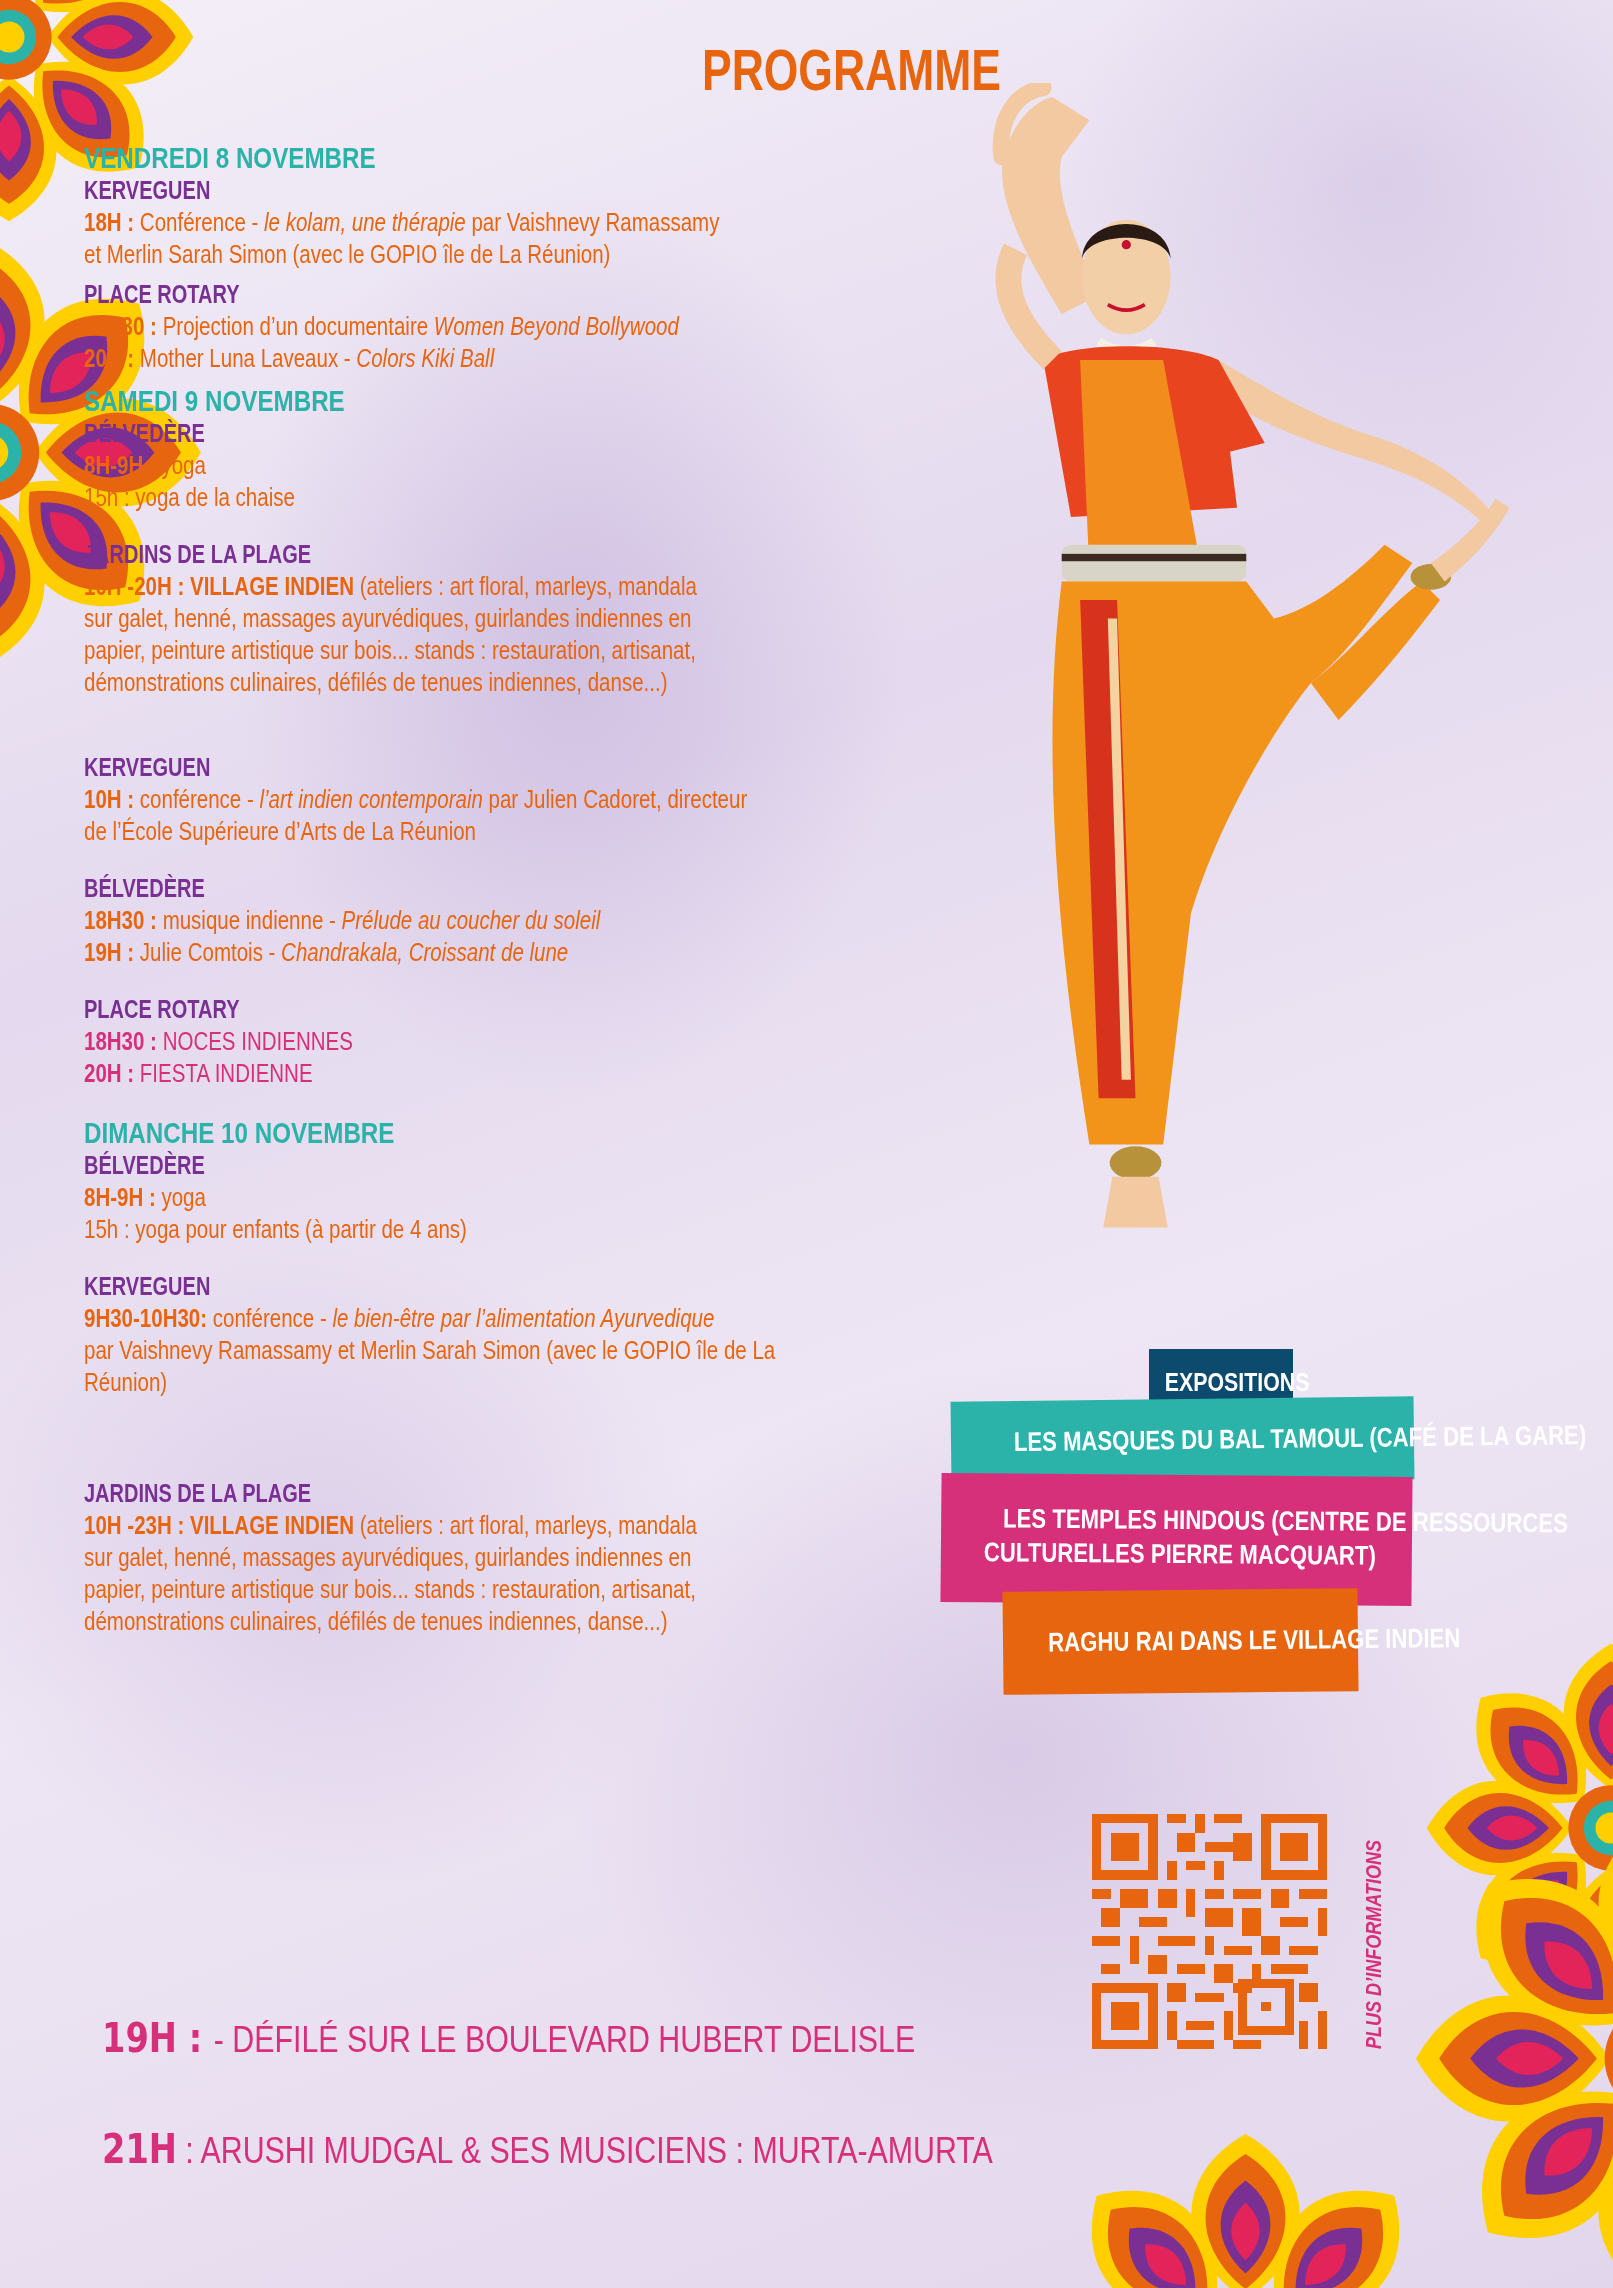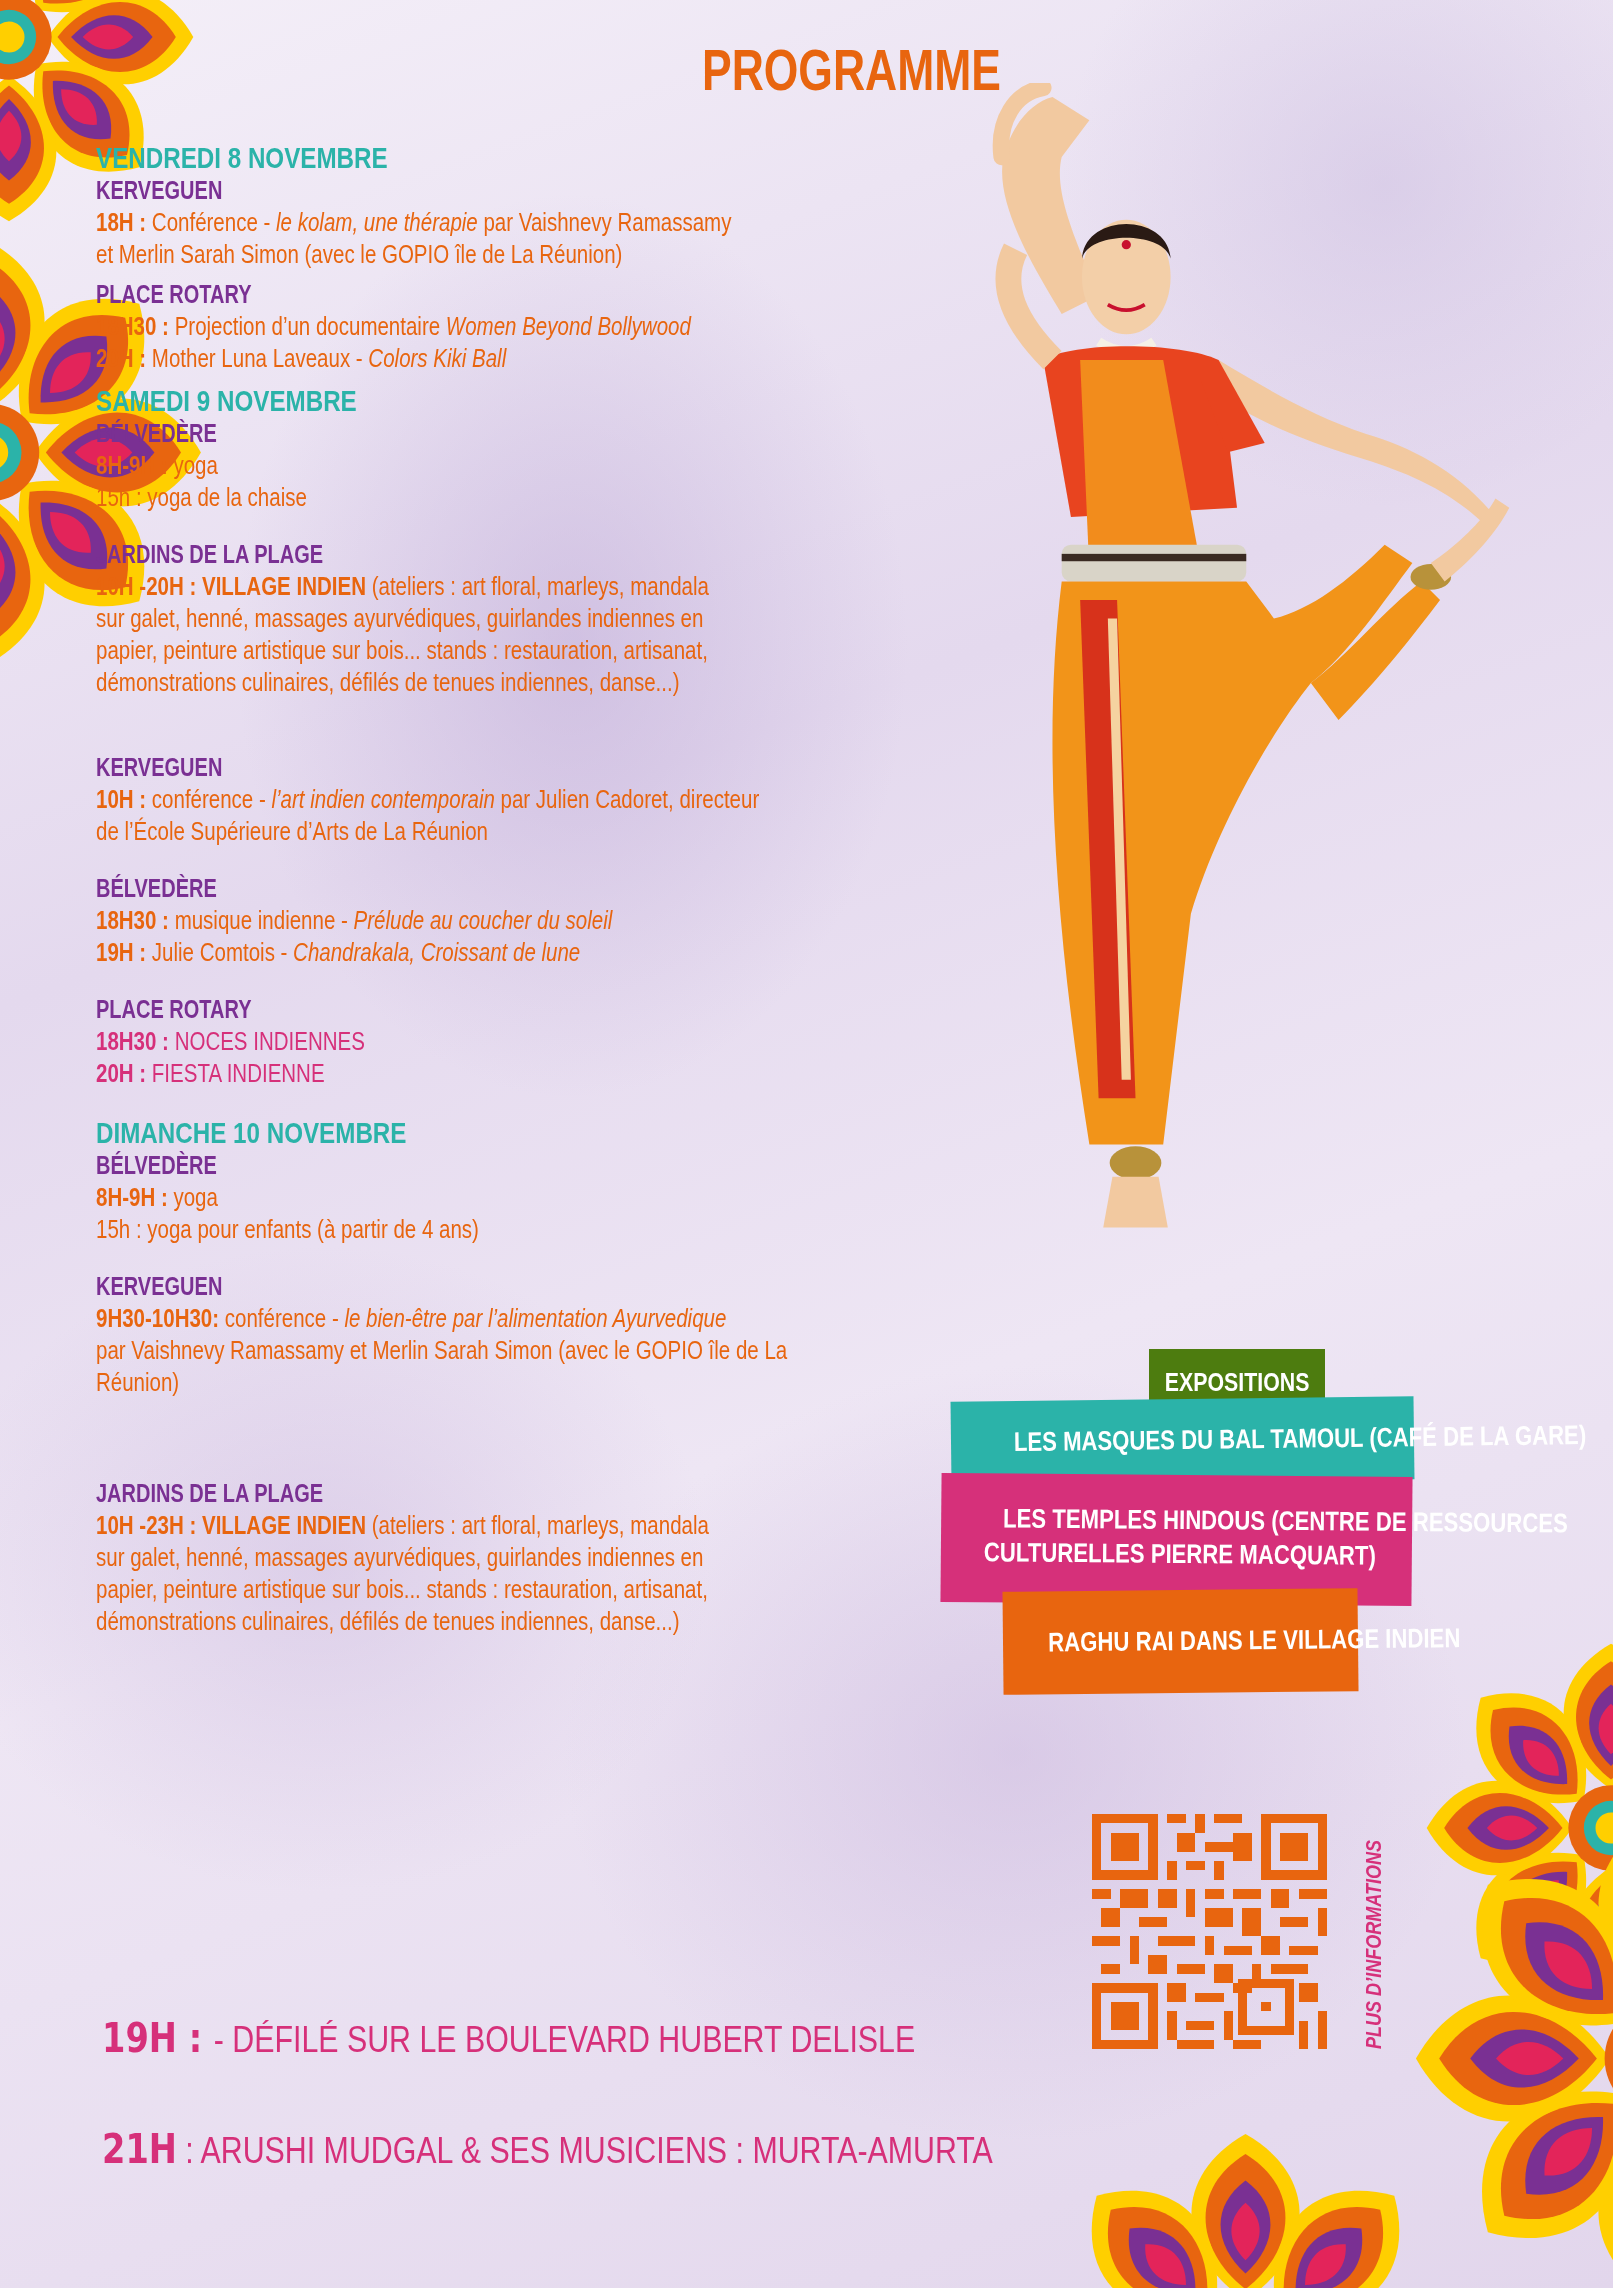--- a/index.html
+++ b/index.html
@@ -10,21 +10,21 @@
       radial-gradient(ellipse 480px 646px at 572px 646px, rgba(190,170,215,0.55), rgba(190,170,215,0) 70%),
       radial-gradient(ellipse 554px 461px at 323px 1569px, rgba(200,180,220,0.45), rgba(200,180,220,0) 70%),
       radial-gradient(ellipse 646px 554px at 1015px 1754px, rgba(200,180,220,0.5), rgba(200,180,220,0) 70%),
       radial-gradient(ellipse 461px 461px at 1384px 185px, rgba(200,185,222,0.45), rgba(200,185,222,0) 70%),
       linear-gradient(160deg, #f4eff8 0%, #e4d9ee 35%, #eee6f4 60%, #e2d6ec 100%);
   }
   .title {
     position:absolute; left:702px; top:37px; font-size:57px; font-weight:bold;
     color:#e8650f; letter-spacing:0px; transform:scaleX(0.78); transform-origin:left top;
   }
-  .col { position:absolute; left:96px; top:140px; width:831px; }
+  .col { position:absolute; left:84px; top:140px; width:831px; }
   .day { color:#2bb3a9; font-weight:bold; font-size:29.5px; line-height:35px; transform:scaleX(0.82); transform-origin:left; white-space:nowrap; }
   .venue { color:#7a3093; font-weight:bold; font-size:25px; line-height:31px; transform:scaleX(0.8); transform-origin:left; white-space:nowrap; }
   .ev { color:#e8650f; font-size:25px; line-height:32px; transform:scaleX(0.82); transform-origin:left; white-space:nowrap; }
   .ev b { font-weight:bold; }
   .ev i { font-style:italic; }
   .ev.pink { color:#d6307a; }
   .gap-s { height:9.2px; }
   .gap-m { height:26px; }
   .gap-l { height:54px; }
   .big { position:absolute; left:102px; color:#d6307a; font-size:37px; white-space:nowrap; transform:scaleX(0.82); transform-origin:left; }
@@ -207,21 +207,21 @@
   <div class="venue">JARDINS DE LA PLAGE</div>
   <div class="ev"><b>10H -23H : VILLAGE INDIEN</b><span>  (ateliers : art floral, marleys, mandala</span></div>
   <div class="ev">sur galet, henné, massages ayurvédiques, guirlandes indiennes en</div>
   <div class="ev">papier, peinture artistique sur bois...  stands : restauration, artisanat,</div>
   <div class="ev">démonstrations culinaires, défilés de tenues indiennes, danse...)</div>
 </div>
 
 <div class="big" style="top:2014px"><b>19H : </b><span>- DÉFILÉ SUR LE BOULEVARD HUBERT DELISLE</span></div>
 <div class="big" style="top:2125px"><b>21H</b><span> : ARUSHI MUDGAL &amp; SES MUSICIENS : MURTA-AMURTA</span></div>
 
-<div class="expo-tag" style="left:1149px;top:1349px;width:176px;height:66px;background:#4d7c0f;font-size:26px;line-height:66px;">
+<div class="expo-tag" style="left:1149px;top:1349px;width:144px;height:66px;background:#0c4a6e;font-size:26px;line-height:66px;">
   <span>EXPOSITIONS</span>
 </div>
 <div class="expo-tag" style="left:951px;top:1399px;width:463px;height:83px;background:#2bb3a9;font-size:27px;line-height:83px;transform:rotate(-0.7deg);">
   <span>LES MASQUES DU BAL TAMOUL (CAFÉ DE LA GARE)</span>
 </div>
 <div class="expo-tag" style="left:941px;top:1475px;width:471px;height:129px;background:#d6307a;font-size:27px;line-height:34px;padding-top:28px;box-sizing:border-box;transform:rotate(0.5deg);">
   <span>LES TEMPLES HINDOUS (CENTRE DE RESSOURCES</span><br><span>CULTURELLES PIERRE MACQUART)</span>
 </div>
 <div class="expo-tag" style="left:1003px;top:1590px;width:355px;height:103px;background:#e8650f;font-size:27px;line-height:103px;transform:rotate(-0.6deg);">
   <span>RAGHU RAI DANS LE VILLAGE INDIEN</span>

